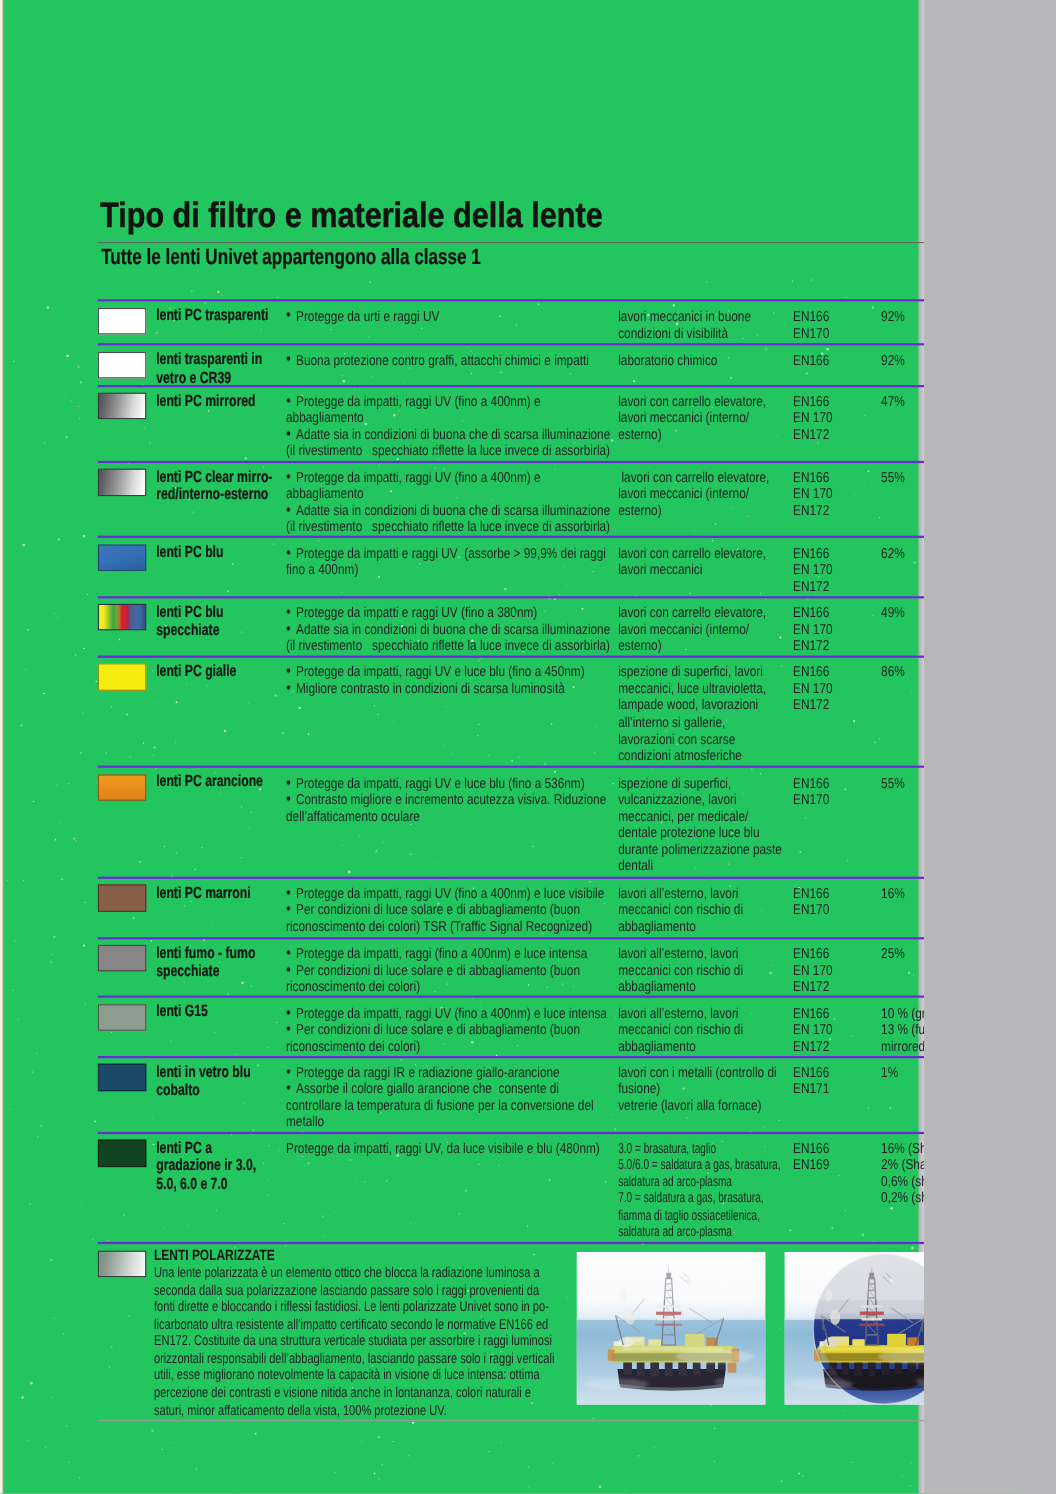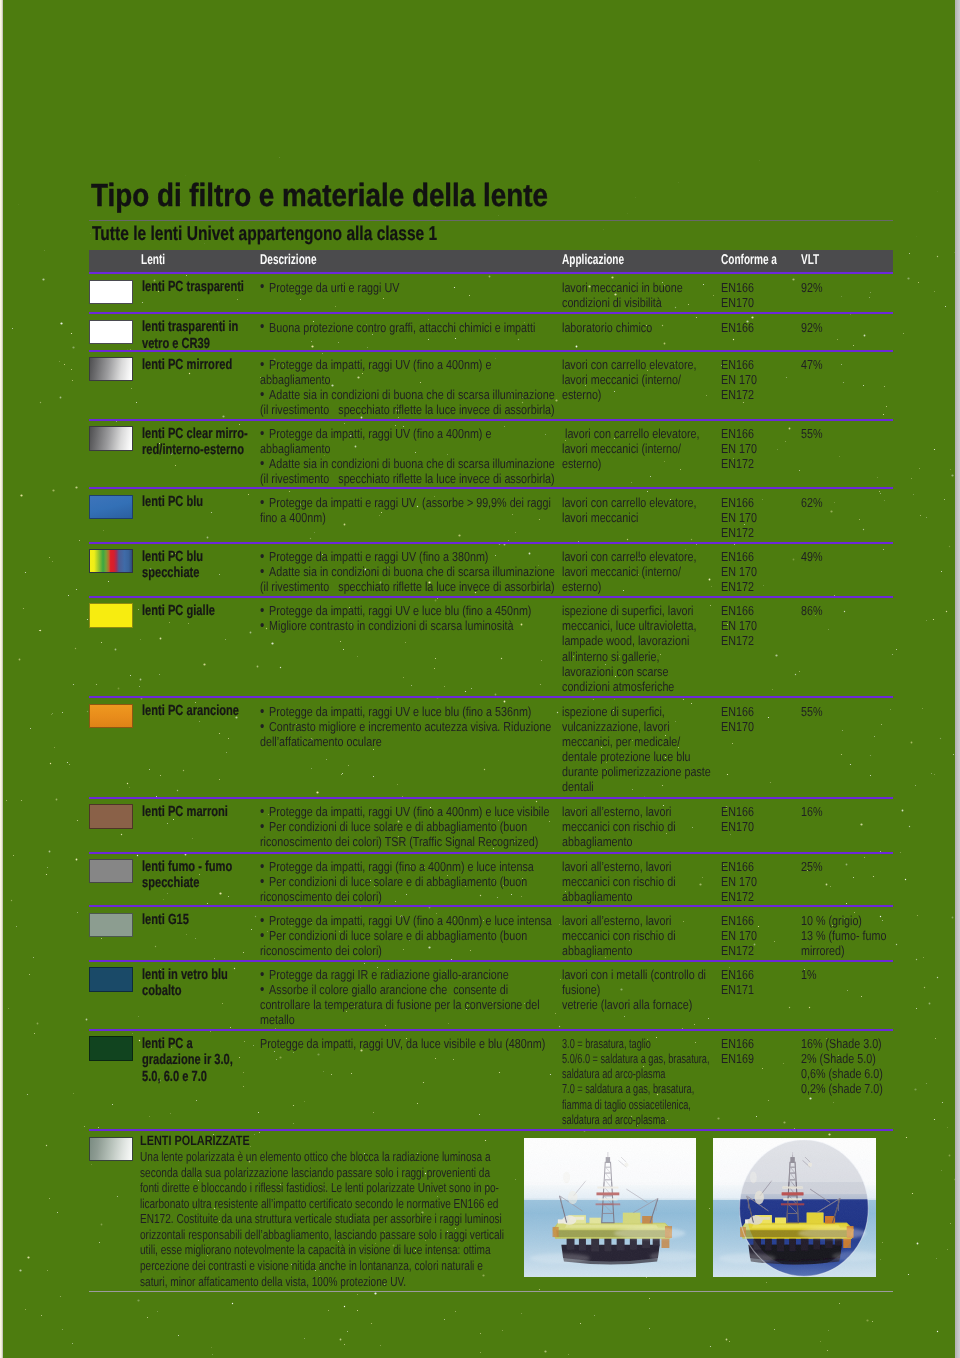--- a/index.html
+++ b/index.html
@@ -1,18 +1,18 @@
 <!DOCTYPE html>
 <html><head>
 <meta charset="utf-8">
 <style>
   html,body{margin:0;padding:0;background:#b8b7b9;}
   body{width:960px;height:1358px;overflow:hidden;
        font-family:"Liberation Sans",sans-serif;-webkit-font-smoothing:antialiased;text-rendering:geometricPrecision;}
-  #page{position:relative;width:960px;height:1358px;background:#4d7c0f;overflow:hidden;}
+  #page{position:relative;width:840px;height:1358px;background:#22c55e;overflow:hidden;}
   .stars{position:absolute;inset:0;pointer-events:none;}
   .stars i{position:absolute;left:0;top:0;width:1px;height:1px;border-radius:50%;display:block;}
   .edge-left{position:absolute;left:0;top:0;width:3px;height:1358px;
              background:linear-gradient(90deg,#fdfaea 0%,#f4efd9 45%,#cbc8bd 80%,#b8b7b9 100%);}
   .edge-right{position:absolute;right:0;top:0;width:5px;height:1358px;
              background:linear-gradient(90deg,#b3b2b4 0%,#b6b5b7 22%,#c3c2c5 55%,#cecdd0 100%);}
 
   .title{position:absolute;left:90.7px;top:177.3px;margin:0;
          font-size:32px;font-weight:bold;color:#121212;letter-spacing:0px;
          -webkit-text-stroke:0.45px #121212;
@@ -60,27 +60,20 @@
 
 <div id="page">
 <div class="stars">
       <i style="box-shadow:435px 207px 0 0.0px rgba(255,255,255,0.19),447px 202px 0 0.0px rgba(255,255,255,0.14),180px 202px 0 0.0px rgba(255,255,255,0.15),759px 160px 0 0.0px rgba(255,255,255,0.10),90px 233px 0 0.0px rgba(255,255,255,0.16),44px 250px 0 0.0px rgba(255,255,255,0.20),627px 213px 0 0.0px rgba(255,255,255,0.08),18px 204px 0 0.0px rgba(255,255,255,0.07),185px 175px 0 0.0px rgba(255,255,255,0.06),446px 195px 0 0.0px rgba(255,255,255,0.18),498px 215px 0 0.0px rgba(255,255,255,0.13),635px 197px 0 0.0px rgba(255,255,255,0.10),954px 252px 0 0.0px rgba(255,255,255,0.18),678px 182px 0 0.0px rgba(255,255,255,0.09),279px 157px 0 0.0px rgba(255,255,255,0.17),385px 236px 0 0.0px rgba(255,255,255,0.11),916px 236px 0 0.0px rgba(255,255,255,0.06),204px 243px 0 0.0px rgba(255,255,255,0.13),937px 191px 0 0.0px rgba(255,255,255,0.07),603px 229px 0 0.0px rgba(255,255,255,0.10),87px 619px 0 0.1px rgba(255,255,255,0.78),132px 1033px 0 0.0px rgba(248,242,186,0.29),467px 1005px 0 0.0px rgba(255,255,255,0.56),942px 1102px 0 0.1px rgba(255,255,255,0.70),380px 1345px 0 0.0px rgba(248,242,186,0.44),568px 1354px 0 0.0px rgba(252,248,206,0.40),952px 917px 0 0.4px rgba(255,255,255,0.32),207px 537px 0 0.4px rgba(255,255,255,0.48),372px 334px 0 0.0px rgba(255,255,255,0.66),19px 659px 0 0.4px rgba(244,238,170,0.57),465px 886px 0 0.1px rgba(255,255,255,0.38),300px 504px 0 0.4px rgba(255,255,255,0.42),155px 946px 0 0.2px rgba(252,248,206,0.39),844px 918px 0 0.1px rgba(255,255,255,0.28),41px 1315px 0 0.0px rgba(252,248,206,0.77),249px 1161px 0 0.4px rgba(244,238,170,0.59),171px 1047px 0 0.0px rgba(252,248,206,0.34),537px 1193px 0 0.4px rgba(255,255,255,0.30),877px 477px 0 0.0px rgba(252,248,206,0.30),428px 319px 0 0.0px rgba(244,238,170,0.45),549px 397px 0 0.0px rgba(252,248,206,0.35),937px 977px 0 0.2px rgba(255,255,255,0.66),566px 1272px 0 0.1px rgba(250,246,198,0.89),301px 289px 0 0.4px rgba(252,248,206,0.70),68px 595px 0 0.0px rgba(255,255,255,0.95),435px 658px 0 0.0px rgba(250,246,198,0.88),706px 395px 0 0.0px rgba(250,246,198,0.50),455px 338px 0 0.1px rgba(255,255,255,0.91),826px 884px 0 0.4px rgba(252,248,206,0.71),559px 924px 0 0.0px rgba(255,255,255,0.31),950px 1223px 0 0.0px rgba(250,246,198,0.52),665px 757px 0 0.1px rgba(255,255,255,0.84),498px 820px 0 0.0px rgba(252,248,206,0.67),25px 1309px 0 0.0px rgba(244,238,170,0.60),632px 789px 0 0.0px rgba(255,255,255,0.51),650px 476px 0 0.0px rgba(255,255,255,0.78),632px 740px 0 0.0px rgba(250,246,198,0.48),243px 952px 0 0.0px rgba(252,248,206,0.87),213px 1269px 0 0.0px rgba(252,248,206,0.35),338px 1241px 0 0.0px rgba(255,255,255,0.75),786px 377px 0 0.1px rgba(255,255,255,0.44),795px 674px 0 0.2px rgba(255,255,255,0.60),686px 1181px 0 0.4px rgba(255,255,255,0.57),793px 559px 0 0.4px rgba(250,246,198,0.28),272px 643px 0 0.6px rgba(255,255,255,0.80),614px 699px 0 0.0px rgba(248,242,186,0.27),258px 1112px 0 0.0px rgba(255,255,255,0.94),429px 947px 0 0.6px rgba(255,255,255,0.70),916px 1008px 0 0.0px rgba(255,255,255,0.83),174px 264px 0 0.1px rgba(255,255,255,0.62),175px 553px 0 0.0px rgba(244,238,170,0.63),480px 1352px 0 0.0px rgba(248,242,186,0.53),670px 499px 0 0.1px rgba(250,246,198,0.90),373px 749px 0 0.0px rgba(255,255,255,0.69),363px 880px 0 0.2px rgba(255,255,255,0.81),445px 971px 0 0.0px rgba(248,242,186,0.32),783px 960px 0 0.0px rgba(252,248,206,0.40),937px 1331px 0 0.2px rgba(255,255,255,0.93),253px 1045px 0 0.0px rgba(255,255,255,0.49),39px 630px 0 0.1px rgba(252,248,206,0.79),880px 493px 0 0.0px rgba(255,255,255,0.55),169px 622px 0 0.0px rgba(244,238,170,0.58),861px 824px 0 0.6px rgba(252,248,206,0.73),555px 1013px 0 0.0px rgba(244,238,170,0.56),280px 1057px 0 0.6px rgba(244,238,170,0.37),807px 870px 0 0.0px rgba(248,242,186,0.72),832px 925px 0 0.0px rgba(244,238,170,0.85),503px 885px 0 0.0px rgba(255,255,255,0.54),483px 920px 0 0.0px rgba(255,255,255,0.63),495px 694px 0 0.4px rgba(255,255,255,0.34),662px 325px 0 0.2px rgba(248,242,186,0.57),883px 549px 0 0.1px rgba(255,255,255,0.60),417px 1153px 0 0.1px rgba(255,255,255,0.62),186px 934px 0 0.0px rgba(248,242,186,0.34),934px 291px 0 0.0px rgba(250,246,198,0.41),274px 1051px 0 0.0px rgba(255,255,255,0.68),480px 895px 0 0.2px rgba(250,246,198,0.69),192px 838px 0 0.1px rgba(250,246,198,0.27),398px 836px 0 0.0px rgba(248,242,186,0.63),605px 957px 0 0.2px rgba(244,238,170,0.40),586px 1198px 0 0.0px rgba(250,246,198,0.89),776px 1249px 0 0.0px rgba(255,255,255,0.67),212px 1354px 0 0.0px rgba(255,255,255,0.34),130px 349px 0 0.1px rgba(248,242,186,0.32),900px 852px 0 0.0px rgba(250,246,198,0.39),656px 272px 0 0.0px rgba(255,255,255,0.65),872px 1321px 0 0.0px rgba(250,246,198,0.74),726px 807px 0 0.6px rgba(248,242,186,0.83),71px 369px 0 0.0px rgba(244,238,170,0.78),494px 880px 0 0.0px rgba(255,255,255,0.38),198px 1180px 0 0.0px rgba(255,255,255,0.90),556px 400px 0 0.6px rgba(248,242,186,0.57),96px 684px 0 0.1px rgba(252,248,206,0.61),204px 664px 0 0.6px rgba(248,242,186,0.74),195px 702px 0 0.0px rgba(252,248,206,0.77),882px 920px 0 0.0px rgba(255,255,255,0.61),312px 346px 0 0.6px rgba(244,238,170,0.91),575px 809px 0 0.0px rgba(255,255,255,0.81),270px 380px 0 0.0px rgba(252,248,206,0.82),131px 616px 0 0.2px rgba(248,242,186,0.74),415px 452px 0 0.0px rgba(255,255,255,0.76),763px 585px 0 0.0px rgba(255,255,255,0.26),947px 1249px 0 0.0px rgba(250,246,198,0.41),289px 491px 0 0.1px rgba(244,238,170,0.65),77px 820px 0 0.1px rgba(250,246,198,0.70),118px 688px 0 0.4px rgba(244,238,170,0.27),107px 514px 0 0.1px rgba(255,255,255,0.53),729px 967px 0 0.0px rgba(255,255,255,0.32),266px 628px 0 0.2px rgba(244,238,170,0.61),545px 1351px 0 0.6px rgba(250,246,198,0.56),77px 912px 0 0.0px rgba(255,255,255,0.52),371px 1323px 0 0.1px rgba(244,238,170,0.63),60px 1296px 0 0.1px rgba(252,248,206,0.45),573px 656px 0 0.0px rgba(255,255,255,0.59),538px 565px 0 0.0px rgba(248,242,186,0.27),237px 299px 0 0.0px rgba(250,246,198,0.54),375px 1243px 0 0.1px rgba(250,246,198,0.29),903px 333px 0 0.0px rgba(252,248,206,0.55),243px 1086px 0 0.0px rgba(248,242,186,0.62),692px 769px 0 0.0px rgba(255,255,255,0.67),52px 713px 0 0.0px rgba(255,255,255,0.39),344px 423px 0 0.0px rgba(250,246,198,0.56),401px 916px 0 0.6px rgba(252,248,206,0.66),351px 1073px 0 0.0px rgba(250,246,198,0.92),127px 783px 0 0.2px rgba(248,242,186,0.87),487px 1187px 0 0.0px rgba(250,246,198,0.44),694px 1024px 0 0.0px rgba(248,242,186,0.69),232px 1303px 0 0.2px rgba(255,255,255,0.94),841px 296px 0 0.0px rgba(255,255,255,0.26),409px 940px 0 0.0px rgba(255,255,255,0.41),73px 347px 0 0.6px rgba(255,255,255,0.36),605px 664px 0 0.1px rgba(255,255,255,0.50),331px 1074px 0 0.0px rgba(252,248,206,0.81),774px 941px 0 0.0px rgba(250,246,198,0.56),250px 1146px 0 0.0px rgba(248,242,186,0.36),946px 611px 0 0.2px rgba(248,242,186,0.78),881px 724px 0 0.0px rgba(252,248,206,0.66),837px 339px 0 0.0px rgba(244,238,170,0.55),466px 1009px 0 0.0px rgba(255,255,255,0.83),76px 487px 0 0.6px rgba(250,246,198,0.67),293px 1052px 0 0.0px rgba(255,255,255,0.45),212px 978px 0 0.0px rgba(255,255,255,0.51),311px 739px 0 0.4px rgba(250,246,198,0.89),874px 736px 0 0.0px rgba(255,255,255,0.57),384px 1284px 0 0.2px rgba(255,255,255,0.42),793px 279px 0 0.6px rgba(252,248,206,0.53),762px 1068px 0 0.0px rgba(244,238,170,0.81),151px 905px 0 0.0px rgba(248,242,186,0.37),437px 1196px 0 0.0px rgba(255,255,255,0.40),522px 878px 0 0.0px rgba(248,242,186,0.71),406px 894px 0 0.0px rgba(255,255,255,0.80),322px 554px 0 0.0px rgba(255,255,255,0.88),29px 974px 0 0.0px rgba(250,246,198,0.77),406px 1038px 0 0.1px rgba(244,238,170,0.79),326px 759px 0 0.0px rgba(255,255,255,0.49),644px 797px 0 0.2px rgba(255,255,255,0.81),678px 1262px 0 0.1px rgba(250,246,198,0.78),336px 256px 0 0.1px rgba(252,248,206,0.83),916px 959px 0 0.2px rgba(255,255,255,0.50),768px 717px 0 0.1px rgba(255,255,255,0.89),710px 1346px 0 0.1px rgba(255,255,255,0.73),199px 721px 0 0.0px rgba(255,255,255,0.44),453px 1059px 0 0.0px rgba(248,242,186,0.70),880px 1259px 0 0.1px rgba(252,248,206,0.26),870px 292px 0 0.0px rgba(255,255,255,0.39),211px 512px 0 0.1px rgba(255,255,255,0.67),425px 1240px 0 0.1px rgba(248,242,186,0.37),896px 944px 0 0.2px rgba(255,255,255,0.59),465px 696px 0 0.0px rgba(248,242,186,0.71),915px 785px 0 0.0px rgba(255,255,255,0.53),906px 1137px 0 0.1px rgba(248,242,186,0.93),495px 555px 0 0.0px rgba(255,255,255,0.71),853px 1217px 0 0.0px rgba(255,255,255,0.57),683px 921px 0 0.0px rgba(248,242,186,0.54),310px 538px 0 0.2px rgba(250,246,198,0.34),949px 546px 0 0.2px rgba(244,238,170,0.29),737px 254px 0 0.0px rgba(255,255,255,0.83),339px 931px 0 0.2px rgba(252,248,206,0.32),664px 343px 0 0.4px rgba(244,238,170,0.63),293px 1123px 0 0.1px rgba(250,246,198,0.39),91px 1164px 0 0.0px rgba(252,248,206,0.28),504px 426px 0 0.0px rgba(252,248,206,0.47),76px 589px 0 0.1px rgba(255,255,255,0.72),346px 1011px 0 0.0px rgba(250,246,198,0.72),444px 1319px 0 0.0px rgba(255,255,255,0.71),826px 1038px 0 0.1px rgba(244,238,170,0.42),112px 1104px 0 0.0px rgba(255,255,255,0.88),280px 667px 0 0.2px rgba(255,255,255,0.77),723px 865px 0 0.0px rgba(255,255,255,0.43),362px 373px 0 0.0px rgba(244,238,170,0.91),451px 959px 0 0.1px rgba(255,255,255,0.83),101px 938px 0 0.0px rgba(250,246,198,0.72),175px 465px 0 0.0px rgba(244,238,170,0.84),674px 363px 0 0.0px rgba(255,255,255,0.36),417px 1103px 0 0.0px rgba(252,248,206,0.89),886px 406px 0 0.0px rgba(248,242,186,0.79),662px 785px 0 0.1px rgba(250,246,198,0.69),385px 1025px 0 0.0px rgba(244,238,170,0.71),508px 540px 0 0.0px rgba(250,246,198,0.49),424px 867px 0 0.0px rgba(248,242,186,0.61),283px 365px 0 0.0px rgba(244,238,170,0.43),864px 857px 0 0.0px rgba(244,238,170,0.68),139px 1040px 0 0.2px rgba(250,246,198,0.95),799px 470px 0 0.0px rgba(255,255,255,0.69),743px 402px 0 0.1px rgba(250,246,198,0.65),322px 353px 0 0.0px rgba(255,255,255,0.44),435px 1058px 0 0.0px rgba(244,238,170,0.88),524px 322px 0 0.0px rgba(250,246,198,0.37),949px 1155px 0 0.4px rgba(248,242,186,0.35),8px 1008px 0 0.0px rgba(244,238,170,0.42),350px 435px 0 0.4px rgba(255,255,255,0.63),437px 697px 0 0.6px rgba(248,242,186,0.35),643px 1066px 0 0.1px rgba(250,246,198,0.68),769px 270px 0 0.0px rgba(255,255,255,0.54),140px 679px 0 0.4px rgba(255,255,255,0.53),499px 543px 0 0.4px rgba(255,255,255,0.90),615px 294px 0 0.6px rgba(252,248,206,0.80),917px 915px 0 0.1px rgba(244,238,170,0.49),873px 876px 0 0.1px rgba(252,248,206,0.78),850px 764px 0 0.1px rgba(255,255,255,0.83),543px 1251px 0 0.2px rgba(244,238,170,0.48),415px 1250px 0 0.0px rgba(255,255,255,0.89),695px 1246px 0 0.1px rgba(248,242,186,0.67),756px 1226px 0 0.0px rgba(248,242,186,0.42),430px 807px 0 0.1px rgba(252,248,206,0.93),666px 833px 0 0.0px rgba(250,246,198,0.63),381px 512px 0 0.0px rgba(250,246,198,0.95),924px 987px 0 0.2px rgba(248,242,186,0.54),160px 969px 0 0.1px rgba(255,255,255,0.65),98px 1127px 0 0.0px rgba(244,238,170,0.87),909px 253px 0 0.0px rgba(255,255,255,0.76),313px 321px 0 0.1px rgba(252,248,206,0.82),138px 1016px 0 0.0px rgba(255,255,255,0.28),437px 598px 0 0.0px rgba(248,242,186,0.60),934px 774px 0 0.0px rgba(248,242,186,0.39),882px 1242px 0 0.0px rgba(248,242,186,0.47),341px 774px 0 0.0px rgba(250,246,198,0.69),952px 475px 0 0.6px rgba(255,255,255,0.42),623px 590px 0 0.0px rgba(255,255,255,0.92),832px 1039px 0 0.0px rgba(248,242,186,0.48),428px 339px 0 0.0px rgba(255,255,255,0.85),680px 469px 0 0.0px rgba(244,238,170,0.75),637px 1125px 0 0.0px rgba(244,238,170,0.81),846px 903px 0 0.0px rgba(255,255,255,0.93),639px 558px 0 0.6px rgba(252,248,206,0.72),940px 738px 0 0.2px rgba(255,255,255,0.30),11px 900px 0 0.2px rgba(248,242,186,0.43),545px 434px 0 0.0px rgba(255,255,255,0.42),703px 284px 0 0.0px rgba(255,255,255,0.94),596px 1264px 0 0.4px rgba(252,248,206,0.52),61px 323px 0 0.6px rgba(255,255,255,0.89),631px 1116px 0 0.2px rgba(248,242,186,0.45),809px 1007px 0 0.2px rgba(244,238,170,0.77),170px 1113px 0 0.0px rgba(252,248,206,0.33),228px 738px 0 0.0px rgba(248,242,186,0.80),691px 539px 0 0.2px rgba(244,238,170,0.40),578px 541px 0 0.0px rgba(250,246,198,0.67),54px 747px 0 0.0px rgba(244,238,170,0.48),21px 800px 0 0.1px rgba(250,246,198,0.60),254px 1134px 0 0.0px rgba(255,255,255,0.33),546px 852px 0 0.0px rgba(255,255,255,0.69),300px 299px 0 0.0px rgba(250,246,198,0.82),504px 544px 0 0.4px rgba(250,246,198,0.60),785px 441px 0 0.0px rgba(252,248,206,0.42),662px 1169px 0 0.1px rgba(252,248,206,0.29),448px 1023px 0 0.0px rgba(248,242,186,0.34),729px 1341px 0 0.0px rgba(244,238,170,0.77),713px 295px 0 0.0px rgba(244,238,170,0.54),139px 686px 0 0.0px rgba(255,255,255,0.58),929px 1003px 0 0.4px rgba(255,255,255,0.41),117px 1196px 0 0.1px rgba(255,255,255,0.57),351px 624px 0 0.4px rgba(255,255,255,0.40),388px 969px 0 0.0px rgba(244,238,170,0.77),665px 1206px 0 0.4px rgba(255,255,255,0.90),444px 686px 0 0.0px rgba(248,242,186,0.52),51px 714px 0 0.0px rgba(244,238,170,0.38),770px 782px 0 0.1px rgba(252,248,206,0.40),727px 774px 0 0.1px rgba(250,246,198,0.95),177px 790px 0 0.2px rgba(255,255,255,0.52),49px 557px 0 0.0px rgba(244,238,170,0.68),177px 542px 0 0.1px rgba(250,246,198,0.65),685px 549px 0 0.0px rgba(250,246,198,0.29),896px 649px 0 0.0px rgba(255,255,255,0.76),23px 608px 0 0.1px rgba(248,242,186,0.56),844px 611px 0 0.2px rgba(255,255,255,0.72),379px 515px 0 0.0px rgba(244,238,170,0.38),571px 287px 0 0.0px rgba(252,248,206,0.54),522px 402px 0 0.2px rgba(250,246,198,0.43),434px 668px 0 0.0px rgba(244,238,170,0.83),683px 699px 0 0.1px rgba(255,255,255,0.61),219px 574px 0 0.0px rgba(255,255,255,0.68),43px 279px 0 0.6px rgba(255,255,255,0.59),774px 1329px 0 0.0px rgba(255,255,255,0.71),879px 491px 0 0.0px rgba(248,242,186,0.72),831px 511px 0 0.6px rgba(248,242,186,0.43),411px 685px 0 0.0px rgba(255,255,255,0.59),275px 1028px 0 0.0px rgba(252,248,206,0.36),196px 1100px 0 0.0px rgba(255,255,255,0.72),499px 1072px 0 0.1px rgba(252,248,206,0.81),559px 1026px 0 0.2px rgba(255,255,255,0.47),863px 385px 0 0.0px rgba(255,255,255,0.89),56px 799px 0 0.4px rgba(250,246,198,0.46),314px 532px 0 0.0px rgba(255,255,255,0.27),853px 877px 0 0.0px rgba(255,255,255,0.82),615px 676px 0 0.0px rgba(255,255,255,0.92),34px 1033px 0 0.0px rgba(250,246,198,0.79),49px 851px 0 0.4px rgba(255,255,255,0.54),69px 764px 0 0.1px rgba(252,248,206,0.52),40px 402px 0 0.2px rgba(252,248,206,0.44),347px 1331px 0 0.0px rgba(255,255,255,0.67),222px 1003px 0 0.0px rgba(244,238,170,0.61),937px 256px 0 0.2px rgba(250,246,198,0.60),733px 339px 0 0.2px rgba(250,246,198,0.87),926px 620px 0 0.0px rgba(255,255,255,0.32),302px 1042px 0 0.1px rgba(255,255,255,0.73),789px 428px 0 0.4px rgba(248,242,186,0.73),541px 660px 0 0.0px rgba(250,246,198,0.51),512px 514px 0 0.0px rgba(250,246,198,0.50),173px 819px 0 0.0px rgba(255,255,255,0.86),783px 1230px 0 0.0px rgba(252,248,206,0.33),492px 1002px 0 0.0px rgba(248,242,186,0.36),397px 784px 0 0.0px rgba(244,238,170,0.43),708px 1018px 0 0.0px rgba(255,255,255,0.75),354px 1006px 0 0.0px rgba(248,242,186,0.48),199px 874px 0 0.0px rgba(252,248,206,0.65),614px 391px 0 0.0px rgba(255,255,255,0.81),195px 938px 0 0.0px rgba(255,255,255,0.41),931px 773px 0 0.0px rgba(255,255,255,0.44),403px 949px 0 0.1px rgba(250,246,198,0.52),945px 306px 0 0.0px rgba(255,255,255,0.86),276px 1059px 0 0.0px rgba(255,255,255,0.53),797px 1197px 0 0.0px rgba(255,255,255,0.51),422px 1212px 0 0.6px rgba(252,248,206,0.45),691px 703px 0 0.0px rgba(252,248,206,0.94),647px 491px 0 0.0px rgba(255,255,255,0.81),425px 1173px 0 0.2px rgba(255,255,255,0.90),842px 730px 0 0.0px rgba(255,255,255,0.48),261px 880px 0 0.0px rgba(255,255,255,0.69),311px 341px 0 0.0px rgba(255,255,255,0.51),536px 419px 0 0.0px rgba(255,255,255,0.87),642px 256px 0 0.0px rgba(248,242,186,0.59),196px 1209px 0 0.1px rgba(255,255,255,0.27),772px 689px 0 0.0px rgba(244,238,170,0.40),629px 940px 0 0.0px rgba(255,255,255,0.38),827px 1350px 0 0.1px rgba(250,246,198,0.65),49px 1198px 0 0.0px rgba(250,246,198,0.63),75px 648px 0 0.2px rgba(244,238,170,0.47),447px 1231px 0 0.0px rgba(255,255,255,0.92),734px 544px 0 0.0px rgba(250,246,198,0.80),475px 592px 0 0.2px rgba(248,242,186,0.83),768px 1100px 0 0.1px rgba(250,246,198,0.53),393px 1245px 0 0.4px rgba(244,238,170,0.27),138px 609px 0 0.0px rgba(255,255,255,0.60),776px 655px 0 0.6px rgba(255,255,255,0.56),270px 1251px 0 0.0px rgba(255,255,255,0.67),323px 1071px 0 0.0px rgba(255,255,255,0.28),524px 1003px 0 0.0px rgba(255,255,255,0.49),140px 639px 0 0.1px rgba(252,248,206,0.27),482px 697px 0 0.0px rgba(248,242,186,0.92),911px 478px 0 0.0px rgba(248,242,186,0.47),565px 891px 0 0.0px rgba(255,255,255,0.55),479px 1114px 0 0.0px rgba(255,255,255,0.82),649px 1298px 0 0.0px rgba(248,242,186,0.87),344px 1344px 0 0.0px rgba(250,246,198,0.76),364px 963px 0 0.0px rgba(255,255,255,0.68),849px 1197px 0 0.6px rgba(244,238,170,0.55),884px 386px 0 0.1px rgba(252,248,206,0.56),403px 677px 0 0.0px rgba(244,238,170,0.51),549px 821px 0 0.0px rgba(252,248,206,0.62),429px 907px 0 0.4px rgba(255,255,255,0.29),149px 769px 0 0.0px rgba(255,255,255,0.77),183px 770px 0 0.2px rgba(248,242,186,0.53),926px 1083px 0 0.1px rgba(255,255,255,0.33),804px 969px 0 0.0px rgba(248,242,186,0.83),103px 530px 0 0.0px rgba(248,242,186,0.30),40px 630px 0 0.2px rgba(252,248,206,0.82),201px 268px 0 0.1px rgba(255,255,255,0.39),920px 515px 0 0.0px rgba(248,242,186,0.64),725px 1220px 0 0.0px rgba(248,242,186,0.81),57px 1212px 0 0.0px rgba(255,255,255,0.81),777px 449px 0 0.0px rgba(255,255,255,0.28),913px 494px 0 0.0px rgba(255,255,255,0.33),589px 286px 0 0.6px rgba(252,248,206,0.68),72px 1343px 0 0.0px rgba(255,255,255,0.62),838px 1055px 0 0.0px rgba(252,248,206,0.64),364px 1153px 0 0.0px rgba(255,255,255,0.84),631px 482px 0 0.0px rgba(255,255,255,0.38),167px 893px 0 0.0px rgba(255,255,255,0.34),250px 632px 0 0.4px rgba(255,255,255,0.50),12px 328px 0 0.0px rgba(255,255,255,0.77),833px 1102px 0 0.0px rgba(250,246,198,0.35),257px 666px 0 0.4px rgba(252,248,206,0.54),131px 388px 0 0.0px rgba(250,246,198,0.49),402px 796px 0 0.0px rgba(248,242,186,0.45),839px 1303px 0 0.0px rgba(252,248,206,0.72),219px 779px 0 0.0px rgba(244,238,170,0.77),214px 958px 0 0.0px rgba(255,255,255,0.54),560px 979px 0 0.0px rgba(250,246,198,0.46),16px 926px 0 0.0px rgba(255,255,255,0.54),569px 1208px 0 0.1px rgba(255,255,255,0.54),101px 1224px 0 0.4px rgba(250,246,198,0.32),99px 1242px 0 0.0px rgba(255,255,255,0.80),361px 1050px 0 0.6px rgba(248,242,186,0.74),908px 278px 0 0.6px rgba(255,255,255,0.36),348px 765px 0 0.0px rgba(250,246,198,0.59),580px 1323px 0 0.0px rgba(252,248,206,0.94),417px 506px 0 0.2px rgba(255,255,255,0.74),67px 762px 0 0.1px rgba(255,255,255,0.80),497px 897px 0 0.1px rgba(255,255,255,0.51),495px 358px 0 0.0px rgba(250,246,198,0.25),667px 1120px 0 0.0px rgba(250,246,198,0.71),455px 1228px 0 0.1px rgba(255,255,255,0.58),357px 656px 0 0.0px rgba(252,248,206,0.33),514px 841px 0 0.0px rgba(255,255,255,0.79),291px 812px 0 0.0px rgba(255,255,255,0.30),127px 350px 0 0.2px rgba(255,255,255,0.47),744px 524px 0 0.1px rgba(255,255,255,0.58),565px 440px 0 0.0px rgba(248,242,186,0.57),859px 1146px 0 0.2px rgba(244,238,170,0.36),504px 701px 0 0.4px rgba(250,246,198,0.92),922px 708px 0 0.0px rgba(248,242,186,0.41),783px 1063px 0 0.1px rgba(244,238,170,0.36),593px 699px 0 0.1px rgba(244,238,170,0.46),616px 1188px 0 0.0px rgba(255,255,255,0.52),79px 540px 0 0.0px rgba(252,248,206,0.71),317px 792px 0 0.6px rgba(244,238,170,0.95),905px 879px 0 0.2px rgba(255,255,255,0.90),380px 582px 0 0.4px rgba(255,255,255,0.43),84px 1126px 0 0.1px rgba(252,248,206,0.50),322px 381px 0 0.0px rgba(255,255,255,0.83),159px 674px 0 0.0px rgba(255,255,255,0.53),647px 1039px 0 0.0px rgba(252,248,206,0.47),909px 826px 0 0.2px rgba(255,255,255,0.59),360px 907px 0 0.0px rgba(244,238,170,0.25),344px 524px 0 0.4px rgba(248,242,186,0.74),291px 925px 0 0.4px rgba(255,255,255,0.29),478px 822px 0 0.0px rgba(255,255,255,0.29),207px 903px 0 0.1px rgba(255,255,255,0.70),387px 567px 0 0.6px rgba(252,248,206,0.32),941px 1170px 0 0.0px rgba(255,255,255,0.27),784px 1122px 0 0.6px rgba(248,242,186,0.45),471px 688px 0 0.0px rgba(255,255,255,0.64),612px 277px 0 0.6px rgba(244,238,170,0.78),525px 1161px 0 0.1px rgba(250,246,198,0.54),599px 1261px 0 0.0px rgba(255,255,255,0.37),423px 1082px 0 0.1px rgba(250,246,198,0.78),420px 382px 0 0.0px rgba(250,246,198,0.88),72px 380px 0 0.0px rgba(244,238,170,0.72),682px 1028px 0 0.1px rgba(250,246,198,0.47),537px 1270px 0 0.0px rgba(255,255,255,0.32),515px 1179px 0 0.0px rgba(255,255,255,0.36),454px 287px 0 0.1px rgba(255,255,255,0.90),646px 1277px 0 0.1px rgba(248,242,186,0.56),373px 1112px 0 0.0px rgba(248,242,186,0.63),163px 899px 0 0.0px rgba(248,242,186,0.26),160px 638px 0 0.4px rgba(250,246,198,0.81),374px 886px 0 0.1px rgba(244,238,170,0.50),145px 1029px 0 0.1px rgba(250,246,198,0.48),470px 950px 0 0.0px rgba(244,238,170,0.76),47px 1270px 0 0.0px rgba(250,246,198,0.51),207px 1255px 0 0.0px rgba(252,248,206,0.64),870px 755px 0 0.1px rgba(255,255,255,0.33),721px 365px 0 0.0px rgba(255,255,255,0.60),37px 1023px 0 0.4px rgba(252,248,206,0.36),321px 419px 0 0.0px rgba(255,255,255,0.81),239px 424px 0 0.0px rgba(250,246,198,0.85),585px 385px 0 0.0px rgba(255,255,255,0.66),660px 654px 0 0.0px rgba(248,242,186,0.68),696px 544px 0 0.0px rgba(255,255,255,0.50),515px 532px 0 0.0px rgba(244,238,170,0.45),129px 787px 0 0.0px rgba(248,242,186,0.27),268px 814px 0 0.1px rgba(248,242,186,0.36),522px 397px 0 0.0px rgba(250,246,198,0.63),159px 1080px 0 0.4px rgba(255,255,255,0.79),296px 724px 0 0.0px rgba(244,238,170,0.71),226px 752px 0 0.0px rgba(255,255,255,0.49),902px 810px 0 0.4px rgba(255,255,255,0.76),76px 859px 0 0.4px rgba(250,246,198,0.91),711px 586px 0 0.0px rgba(244,238,170,0.32),919px 468px 0 0.0px rgba(248,242,186,0.47),138px 1300px 0 0.6px rgba(255,255,255,0.30),397px 410px 0 0.6px rgba(248,242,186,0.93),880px 851px 0 0.1px rgba(255,255,255,0.62),86px 1019px 0 0.4px rgba(255,255,255,0.60),841px 364px 0 0.0px rgba(255,255,255,0.59),664px 285px 0 0.2px rgba(255,255,255,0.31),248px 494px 0 0.0px rgba(244,238,170,0.91),908px 1274px 0 0.1px rgba(255,255,255,0.90),584px 1130px 0 0.6px rgba(244,238,170,0.65),305px 439px 0 0.2px rgba(255,255,255,0.36),108px 581px 0 0.0px rgba(255,255,255,0.92),398px 417px 0 0.0px rgba(244,238,170,0.73),810px 1098px 0 0.6px rgba(255,255,255,0.82),357px 1310px 0 0.0px rgba(248,242,186,0.93),225px 639px 0 0.0px rgba(255,255,255,0.49),859px 519px 0 0.0px rgba(244,238,170,0.66),692px 827px 0 0.0px rgba(255,255,255,0.57),890px 709px 0 0.0px rgba(255,255,255,0.35),434px 496px 0 0.0px rgba(250,246,198,0.38),627px 539px 0 0.2px rgba(244,238,170,0.65),839px 456px 0 0.0px rgba(244,238,170,0.30),318px 1054px 0 0.6px rgba(255,255,255,0.27),518px 339px 0 0.2px rgba(255,255,255,0.42),47px 867px 0 0.0px rgba(255,255,255,0.51),71px 333px 0 0.1px rgba(252,248,206,0.95),756px 1116px 0 0.0px rgba(255,255,255,0.94),365px 569px 0 0.4px rgba(255,255,255,0.91),457px 1155px 0 0.0px rgba(255,255,255,0.29),366px 324px 0 0.0px rgba(255,255,255,0.35),156px 796px 0 0.0px rgba(255,255,255,0.90),136px 402px 0 0.0px rgba(255,255,255,0.91),230px 1027px 0 0.0px rgba(250,246,198,0.87),847px 990px 0 0.0px rgba(255,255,255,0.51),883px 414px 0 0.0px rgba(250,246,198,0.94),335px 306px 0 0.0px rgba(244,238,170,0.47),121px 834px 0 0.2px rgba(252,248,206,0.82),730px 834px 0 0.0px rgba(255,255,255,0.31),20px 1270px 0 0.6px rgba(255,255,255,0.60),923px 957px 0 0.0px rgba(248,242,186,0.46),854px 912px 0 0.0px rgba(248,242,186,0.67),469px 295px 0 0.0px rgba(250,246,198,0.91),27px 1094px 0 0.1px rgba(255,255,255,0.63),159px 443px 0 0.0px rgba(255,255,255,0.92),213px 1134px 0 0.1px rgba(255,255,255,0.68),447px 454px 0 0.0px rgba(255,255,255,0.37),324px 1188px 0 0.2px rgba(252,248,206,0.51),243px 1072px 0 0.0px rgba(244,238,170,0.50),557px 712px 0 0.2px rgba(255,255,255,0.66),320px 1261px 0 0.0px rgba(244,238,170,0.72),816px 1226px 0 0.0px rgba(244,238,170,0.58),941px 571px 0 0.0px rgba(255,255,255,0.90),228px 896px 0 0.0px rgba(255,255,255,0.74),274px 359px 0 0.6px rgba(252,248,206,0.25),536px 801px 0 0.2px rgba(250,246,198,0.71),6px 800px 0 0.0px rgba(248,242,186,0.60),606px 762px 0 0.0px rgba(250,246,198,0.47),463px 960px 0 0.0px rgba(252,248,206,0.45),52px 561px 0 0.0px rgba(248,242,186,0.41),383px 298px 0 0.0px rgba(244,238,170,0.88),101px 642px 0 0.0px rgba(252,248,206,0.91),822px 419px 0 0.0px rgba(244,238,170,0.84),483px 1275px 0 0.6px rgba(248,242,186,0.40),429px 582px 0 0.6px rgba(250,246,198,0.89),239px 1057px 0 0.0px rgba(248,242,186,0.82),843px 382px 0 0.1px rgba(255,255,255,0.46),46px 1145px 0 0.2px rgba(252,248,206,0.71),758px 926px 0 0.1px rgba(250,246,198,0.90),828px 1330px 0 0.0px rgba(255,255,255,0.33),834px 595px 0 0.0px rgba(248,242,186,0.68),726px 1339px 0 0.4px rgba(250,246,198,0.70),696px 317px 0 0.1px rgba(248,242,186,0.79),720px 255px 0 0.0px rgba(250,246,198,0.91),884px 500px 0 0.0px rgba(255,255,255,0.28),480px 1333px 0 0.0px rgba(248,242,186,0.71),116px 421px 0 0.1px rgba(255,255,255,0.47),662px 282px 0 0.0px rgba(255,255,255,0.73),319px 1276px 0 0.0px rgba(244,238,170,0.45),594px 1315px 0 0.0px rgba(255,255,255,0.48),211px 1347px 0 0.0px rgba(248,242,186,0.27),675px 307px 0 0.2px rgba(255,255,255,0.42),892px 654px 0 0.1px rgba(255,255,255,0.48),328px 1310px 0 0.0px rgba(248,242,186,0.62),613px 710px 0 0.1px rgba(248,242,186,0.89),455px 1311px 0 0.0px rgba(252,248,206,0.55),657px 1094px 0 0.2px rgba(244,238,170,0.82),863px 529px 0 0.2px rgba(255,255,255,0.54),506px 461px 0 0.0px rgba(255,255,255,0.68),529px 553px 0 0.4px rgba(255,255,255,0.76),259px 1132px 0 0.0px rgba(252,248,206,0.74),62px 1329px 0 0.1px rgba(255,255,255,0.39),850px 314px 0 0.0px rgba(252,248,206,0.25),665px 735px 0 0.0px rgba(252,248,206,0.95),550px 1074px 0 0.1px rgba(255,255,255,0.82),653px 932px 0 0.0px rgba(244,238,170,0.31),126px 312px 0 0.1px rgba(252,248,206,0.53),73px 684px 0 0.1px rgba(255,255,255,0.68),912px 1193px 0 0.1px rgba(248,242,186,0.94),304px 1338px 0 0.0px rgba(255,255,255,0.48),214px 1208px 0 0.2px rgba(250,246,198,0.65),384px 1231px 0 0.0px rgba(255,255,255,0.27),678px 747px 0 0.0px rgba(255,255,255,0.71),435px 600px 0 0.4px rgba(248,242,186,0.27),293px 1105px 0 0.1px rgba(250,246,198,0.76),841px 754px 0 0.1px rgba(244,238,170,0.72),934px 1119px 0 0.1px rgba(255,255,255,0.87),709px 579px 0 0.4px rgba(250,246,198,0.91),953px 754px 0 0.0px rgba(255,255,255,0.71),576px 346px 0 0.4px rgba(255,255,255,0.94),540px 684px 0 0.1px rgba(252,248,206,0.49),251px 929px 0 0.0px rgba(255,255,255,0.85),950px 469px 0 0.1px rgba(244,238,170,0.29),53px 490px 0 0.6px rgba(244,238,170,0.52),935px 1038px 0 0.0px rgba(244,238,170,0.77),459px 535px 0 0.6px rgba(244,238,170,0.64),154px 280px 0 0.4px rgba(250,246,198,0.48),489px 276px 0 0.4px rgba(252,248,206,0.49),315px 1270px 0 0.1px rgba(255,255,255,0.71),867px 1320px 0 0.6px rgba(244,238,170,0.35),50px 763px 0 0.2px rgba(244,238,170,0.94),25px 572px 0 0.1px rgba(255,255,255,0.78),13px 855px 0 0.0px rgba(248,242,186,0.73),210px 1031px 0 0.0px rgba(244,238,170,0.50),493px 848px 0 0.1px rgba(255,255,255,0.71),754px 944px 0 0.4px rgba(255,255,255,0.42),28px 1257px 0 0.6px rgba(250,246,198,0.81),186px 275px 0 0.0px rgba(255,255,255,0.74),638px 574px 0 0.0px rgba(250,246,198,0.40),349px 607px 0 0.0px rgba(250,246,198,0.84),303px 740px 0 0.4px rgba(244,238,170,0.45),944px 499px 0 0.0px rgba(255,255,255,0.67),147px 1317px 0 0.0px rgba(252,248,206,0.80),171px 453px 0 0.4px rgba(255,255,255,0.72),454px 919px 0 0.0px rgba(255,255,255,0.40),834px 502px 0 0.0px rgba(252,248,206,0.29),688px 304px 0 0.0px rgba(250,246,198,0.79),521px 896px 0 0.0px rgba(244,238,170,0.48),340px 1339px 0 0.4px rgba(252,248,206,0.62),64px 364px 0 0.0px rgba(244,238,170,0.89),172px 553px 0 0.6px rgba(250,246,198,0.36),311px 768px 0 0.0px rgba(255,255,255,0.40),343px 649px 0 0.0px rgba(255,255,255,0.90),252px 270px 0 0.0px rgba(255,255,255,0.54),260px 377px 0 0.0px rgba(244,238,170,0.58),185px 854px 0 0.4px rgba(252,248,206,0.81),663px 805px 0 0.1px rgba(255,255,255,0.82),484px 769px 0 0.2px rgba(248,242,186,0.65),769px 1185px 0 0.0px rgba(255,255,255,0.27),377px 967px 0 0.0px rgba(255,255,255,0.68),501px 658px 0 0.2px rgba(250,246,198,0.73),357px 1294px 0 0.0px rgba(244,238,170,0.53),220px 893px 0 0.6px rgba(248,242,186,0.89),189px 373px 0 0.2px rgba(244,238,170,0.93),410px 866px 0 0.0px rgba(244,238,170,0.85),344px 1306px 0 0.2px rgba(255,255,255,0.95),829px 1134px 0 0.6px rgba(252,248,206,0.78),539px 1289px 0 0.1px rgba(244,238,170,0.66),567px 895px 0 0.0px rgba(250,246,198,0.30),861px 996px 0 0.0px rgba(250,246,198,0.91),521px 624px 0 0.4px rgba(244,238,170,0.90),21px 495px 0 0.6px rgba(244,238,170,0.90),73px 1093px 0 0.0px rgba(244,238,170,0.37),502px 1330px 0 0.0px rgba(248,242,186,0.43),762px 499px 0 0.0px rgba(255,255,255,0.29),695px 1042px 0 0.0px rgba(250,246,198,0.69),160px 775px 0 0.0px rgba(248,242,186,0.81),710px 605px 0 0.0px rgba(250,246,198,0.68),46px 874px 0 0.1px rgba(250,246,198,0.87),244px 1041px 0 0.0px rgba(250,246,198,0.54),926px 517px 0 0.0px rgba(255,255,255,0.44),646px 325px 0 0.0px rgba(252,248,206,0.74),280px 1184px 0 0.0px rgba(250,246,198,0.94),624px 1016px 0 0.0px rgba(255,255,255,0.60),395px 901px 0 0.0px rgba(255,255,255,0.62),115px 649px 0 0.4px rgba(255,255,255,0.51),375px 1293px 0 0.6px rgba(255,255,255,0.89),198px 265px 0 0.6px rgba(244,238,170,0.79),601px 747px 0 0.1px rgba(255,255,255,0.76),521px 1313px 0 0.0px rgba(252,248,206,0.38),219px 733px 0 0.1px rgba(248,242,186,0.77),350px 1218px 0 0.0px rgba(255,255,255,0.83),267px 931px 0 0.0px rgba(250,246,198,0.42),367px 347px 0 0.0px rgba(255,255,255,0.35),577px 1264px 0 0.0px rgba(255,255,255,0.66),277px 463px 0 0.0px rgba(255,255,255,0.56),614px 438px 0 0.0px rgba(248,242,186,0.83),361px 417px 0 0.4px rgba(255,255,255,0.77),373px 776px 0 0.0px rgba(255,255,255,0.94),188px 623px 0 0.0px rgba(248,242,186,0.55),563px 685px 0 0.2px rgba(250,246,198,0.45),130px 675px 0 0.0px rgba(255,255,255,0.90),869px 297px 0 0.0px rgba(255,255,255,0.46),718px 1118px 0 0.6px rgba(252,248,206,0.38),828px 629px 0 0.0px rgba(255,255,255,0.33),709px 1208px 0 0.0px rgba(250,246,198,0.66),917px 1243px 0 0.4px rgba(255,255,255,0.87),955px 1179px 0 0.6px rgba(244,238,170,0.44),141px 698px 0 0.4px rgba(248,242,186,0.31),747px 321px 0 0.6px rgba(255,255,255,0.66),311px 922px 0 0.0px rgba(250,246,198,0.44),820px 1341px 0 0.0px rgba(244,238,170,0.38),664px 461px 0 0.0px rgba(244,238,170,0.39),583px 1062px 0 0.0px rgba(255,255,255,0.25),601px 960px 0 0.1px rgba(250,246,198,0.94),30px 728px 0 0.0px rgba(255,255,255,0.81),692px 1198px 0 0.6px rgba(255,255,255,0.54),539px 519px 0 0.1px rgba(244,238,170,0.63),149px 1116px 0 0.0px rgba(244,238,170,0.34),158px 291px 0 0.1px rgba(244,238,170,0.84),700px 884px 0 0.6px rgba(250,246,198,0.50),59px 361px 0 0.0px rgba(250,246,198,0.35),789px 1007px 0 0.2px rgba(248,242,186,0.57),358px 377px 0 0.6px rgba(252,248,206,0.70),222px 285px 0 0.0px rgba(255,255,255,0.85),510px 393px 0 0.4px rgba(248,242,186,0.74),332px 385px 0 0.6px rgba(255,255,255,0.70),846px 864px 0 0.4px rgba(255,255,255,0.42),649px 1328px 0 0.0px rgba(255,255,255,0.56),606px 769px 0 0.0px rgba(248,242,186,0.56),255px 916px 0 0.2px rgba(255,255,255,0.36),60px 397px 0 0.4px rgba(255,255,255,0.51),947px 1127px 0 0.0px rgba(244,238,170,0.30),485px 1140px 0 0.1px rgba(250,246,198,0.92),465px 691px 0 0.1px rgba(255,255,255,0.85),956px 303px 0 0.1px rgba(250,246,198,0.62),911px 742px 0 0.4px rgba(244,238,170,0.55),223px 416px 0 0.6px rgba(255,255,255,0.46),369px 1259px 0 0.0px rgba(255,255,255,0.25),464px 398px 0 0.0px rgba(250,246,198,0.33),702px 877px 0 0.0px rgba(252,248,206,0.40),178px 1335px 0 0.0px rgba(255,255,255,0.90),675px 721px 0 0.0px rgba(255,255,255,0.33),933px 619px 0 0.1px rgba(248,242,186,0.88),731px 1167px 0 0.4px rgba(252,248,206,0.37),291px 1264px 0 0.0px rgba(255,255,255,0.79),403px 426px 0 0.1px rgba(255,255,255,0.68),62px 712px 0 0.0px rgba(255,255,255,0.82),137px 855px 0 0.2px rgba(255,255,255,0.86),167px 823px 0 0.0px rgba(255,255,255,0.67),727px 624px 0 0.1px rgba(250,246,198,0.86),217px 321px 0 0.2px rgba(255,255,255,0.32),236px 717px 0 0.6px rgba(255,255,255,0.59),355px 446px 0 0.4px rgba(255,255,255,0.67),90px 810px 0 0.2px rgba(248,242,186,0.68),794px 1128px 0 0.1px rgba(250,246,198,0.53),936px 1258px 0 0.0px rgba(255,255,255,0.34),340px 641px 0 0.0px rgba(250,246,198,0.81),150px 569px 0 0.6px rgba(255,255,255,0.70),370px 880px 0 0.0px rgba(255,255,255,0.89),567px 954px 0 0.0px rgba(244,238,170,0.94),853px 345px 0 0.0px rgba(252,248,206,0.79),219px 1221px 0 0.0px rgba(255,255,255,0.74),766px 1282px 0 0.0px rgba(252,248,206,0.46),33px 957px 0 0.0px rgba(255,255,255,0.60),118px 337px 0 0.4px rgba(255,255,255,0.64),436px 913px 0 0.0px rgba(244,238,170,0.47),405px 642px 0 0.0px rgba(248,242,186,0.50),830px 886px 0 0.0px rgba(250,246,198,0.49),90px 867px 0 0.0px rgba(255,255,255,0.60),395px 425px 0 0.0px rgba(255,255,255,0.65),915px 1089px 0 0.6px rgba(255,255,255,0.28),744px 991px 0 0.0px rgba(248,242,186,0.61),398px 821px 0 0.4px rgba(248,242,186,0.65),732px 743px 0 0.0px rgba(248,242,186,0.77),157px 1311px 0 0.0px rgba(255,255,255,0.33),447px 875px 0 0.0px rgba(244,238,170,0.69),320px 1186px 0 0.1px rgba(244,238,170,0.25),364px 1251px 0 0.0px rgba(255,255,255,0.30),621px 989px 0 0.6px rgba(255,255,255,0.38),500px 476px 0 0.1px rgba(255,255,255,0.28),647px 370px 0 0.0px rgba(244,238,170,0.67),511px 894px 0 0.0px rgba(255,255,255,0.92),799px 671px 0 0.0px rgba(250,246,198,0.58),934px 449px 0 0.1px rgba(255,255,255,0.91),619px 656px 0 0.1px rgba(255,255,255,0.41),870px 775px 0 0.0px rgba(255,255,255,0.89),234px 968px 0 0.2px rgba(252,248,206,0.79),918px 282px 0 0.0px rgba(244,238,170,0.81),656px 1037px 0 0.0px rgba(250,246,198,0.93),142px 302px 0 0.1px rgba(255,255,255,0.64),528px 1240px 0 0.6px rgba(248,242,186,0.91),338px 342px 0 0.0px rgba(255,255,255,0.51),752px 317px 0 0.6px rgba(252,248,206,0.84),324px 455px 0 0.0px rgba(248,242,186,0.26),733px 458px 0 0.0px rgba(252,248,206,0.39),304px 1101px 0 0.0px rgba(252,248,206,0.28),342px 773px 0 0.0px rgba(255,255,255,0.90),880px 916px 0 0.2px rgba(255,255,255,0.91),815px 615px 0 0.0px rgba(255,255,255,0.33),864px 335px 0 0.4px rgba(255,255,255,0.73),87px 711px 0 0.2px rgba(255,255,255,0.27)"></i>
     </div>
 <div class="edge-left"></div>
 <div class="edge-right"></div>
 <h1 class="title">Tipo di filtro e materiale della lente</h1>
 <div class="rule-top"></div>
 <div class="subtitle">Tutte le lenti Univet appartengono alla classe 1</div>
-<div class="hdr">
-      <span class="hcell c0" style="left:52.0px">Lenti</span>
-      <span class="hcell c1" style="left:171.3px">Descrizione</span>
-      <span class="hcell c2" style="left:472.6px">Applicazione</span>
-      <span class="hcell c3" style="left:632.1px">Conforme a</span>
-      <span class="hcell c4" style="left:711.9px">VLT</span>
-    </div>
 <div class="row" style="top:272.0px;height:40.0px">
       <div class="sw" style="background:#ffffff;border-color:#4a4a50;"></div>
       <div class="cn">
         <div>lenti PC trasparenti</div>
       </div>
       <div class="cd"><div class="dl bullet"><span class="bu">•</span><span>Protegge da urti e raggi UV</span></div></div>
       <div class="ca"><div>lavori meccanici in buone</div><div>condizioni di visibilità</div></div>
       <div class="cs"><div>EN166</div><div>EN170</div></div>
       <div class="cv"><div>92%</div></div>
     </div>

